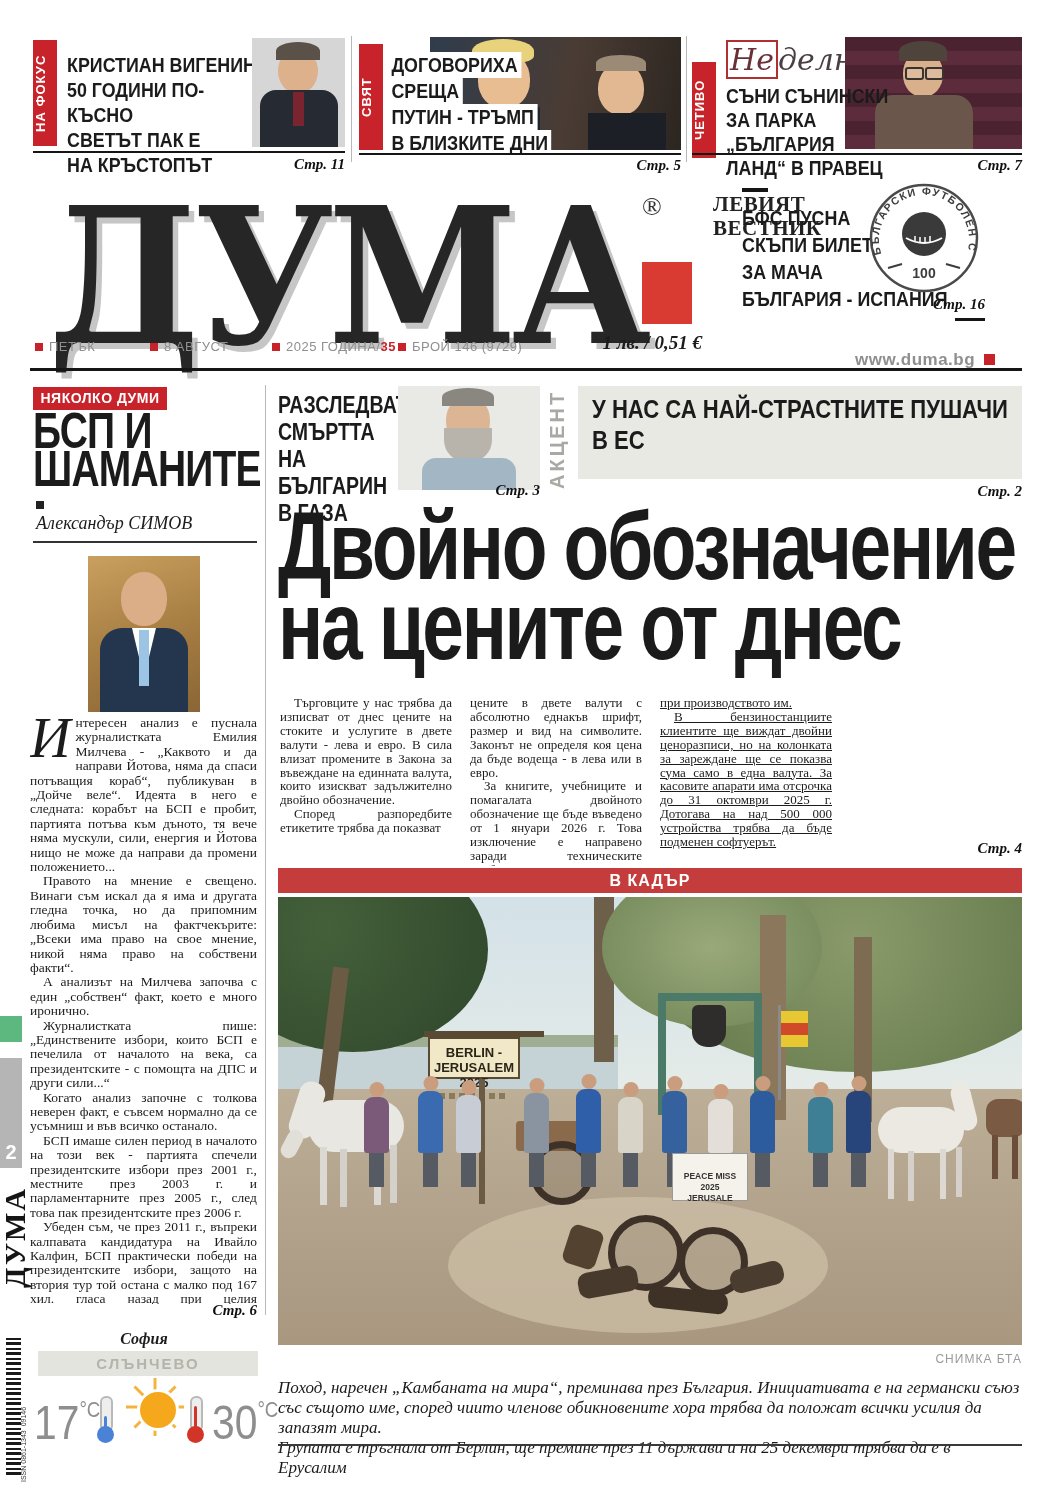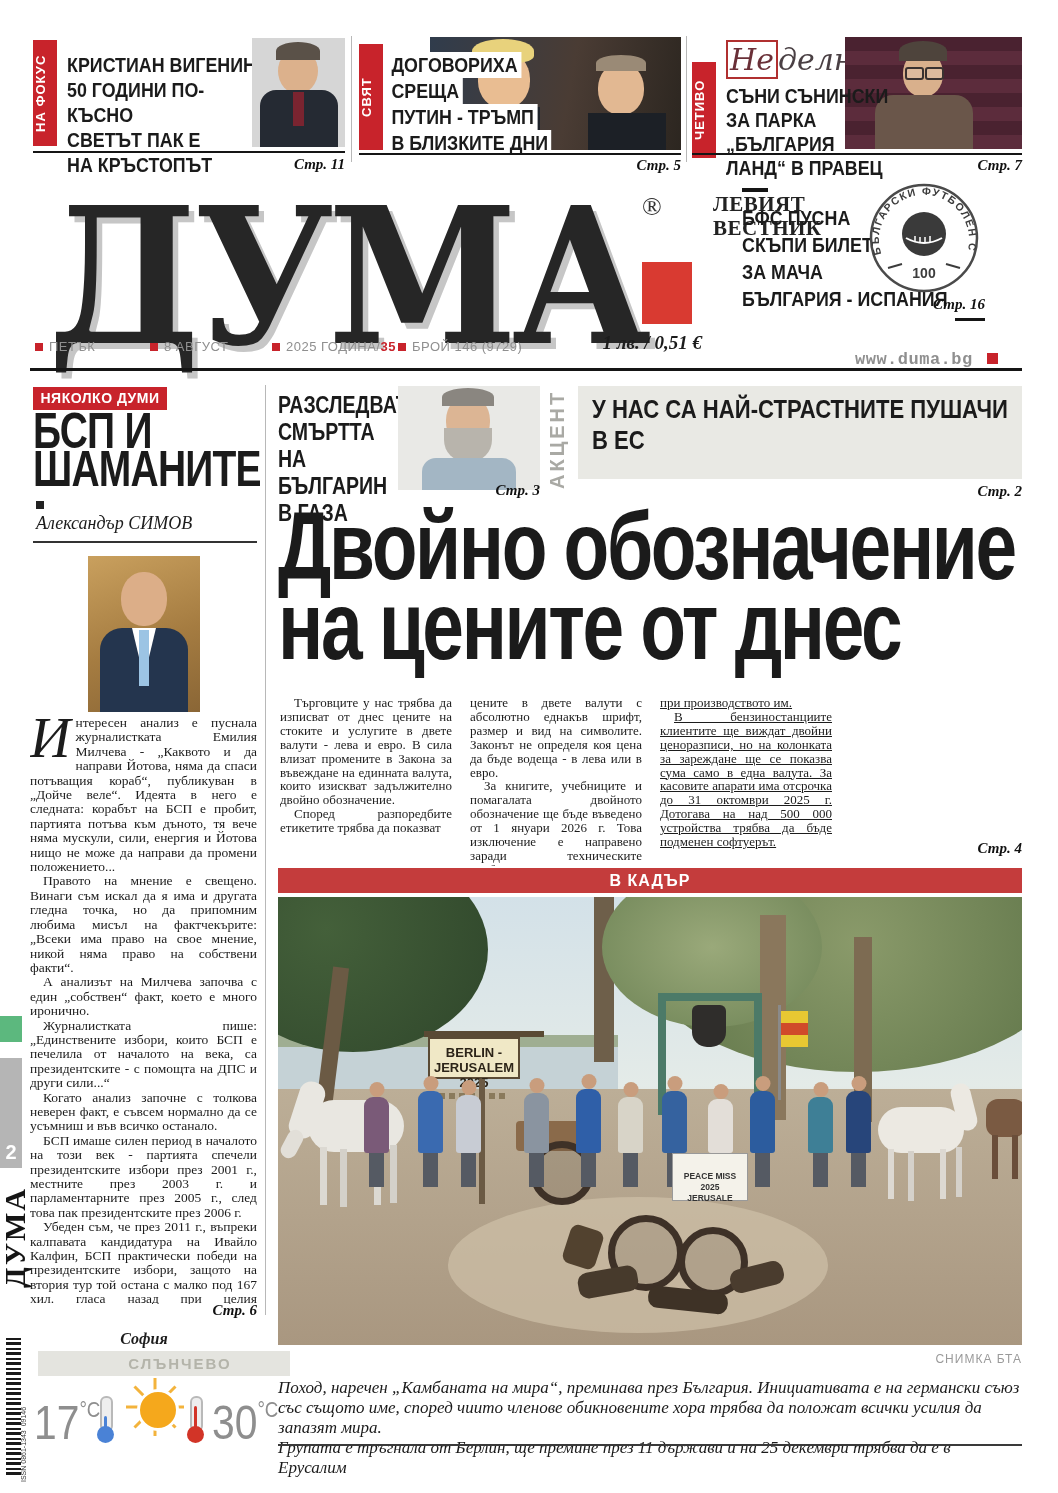--- a/index.html
+++ b/index.html
@@ -138,21 +138,21 @@
 
   <div class="abs dl-item" style="left:35px;top:339px;">
       <span class="sq"></span><span>ПЕТЪК</span></div>
   <div class="abs dl-item" style="left:150px;top:339px;">
       <span class="sq"></span><span>8 АВГУСТ</span></div>
   <div class="abs dl-item" style="left:272px;top:339px;">
       <span class="sq"></span><span>2025 ГОДИНА/</span><span class="red-txt">35</span></div>
   <div class="abs dl-item" style="left:398px;top:339px;">
       <span class="sq"></span><span>БРОЙ 146 (9729)</span></div>
 
-  <div class="abs" style="left:855px;top:350px;font-family:Liberation Mono, monospace;font-weight:bold;font-size:17px;
+  <div class="abs" style="left:855px;top:350px;font-family:Liberation Sans, sans-serif;font-weight:bold;font-size:17px;
               color:#8f8f8f;letter-spacing:.5px;">
       <span>www.duma.bg</span>
       <span style="display:inline-block;width:11px;height:11px;background:#c8232b;margin-left:4px;"></span></div>
 
   <div class="abs rule" style="left:30px;top:368px;width:992px;height:3px;"></div>
 
   <div class="abs" style="left:33px;top:387px;width:134px;height:23px;background:#c8232b;color:#fff;
               font-family:'Liberation Sans',sans-serif;font-weight:bold;font-size:14px;
               text-align:center;line-height:23px;letter-spacing:.5px;">
       <span>НЯКОЛКО ДУМИ</span></div>
@@ -176,21 +176,21 @@
       <p>А анализът на Милчева започва с един „собствен“ факт, което е много иронично.</p>
       <p>Журналистката пише: „Единствените избори, които БСП е печелила от началото на века, са президентските - с помощта на ДПС и други сили...“</p>
       <p>Когато анализ започне с толкова неверен факт, е съвсем нормално да се усъмниш и във всичко останало.</p>
       <p>БСП имаше силен период в началото на този век - партията спечели президентските избори през 2001 г., местните през 2003 г. и парламентарните през 2005 г., след това пак президентските през 2006 г.</p>
       <p>Убеден съм, че през 2011 г., въпреки калпавата кандидатура на Ивайло Калфин, БСП практически победи на президентските избори, защото на втория тур той остана с малко под 167 хил. гласа назад при целия институционален и всякакъв друг натиск Росен Плевнелиев да бъде направен президент на всяка цена. Това се проверява с две кликвания в Гугъл, по дяволите.</p>
   </div>
   <div class="abs pageref" style="left:157px;top:1302px;width:100px;">Стр. 6</div>
 
   <div class="abs" style="left:30px;top:1330px;width:228px;text-align:center;font-weight:bold;font-style:italic;font-size:16px;">София</div>
   <div class="abs" style="left:38px;top:1351px;width:220px;height:25px;background:#e4e4df;text-align:center;line-height:25px;
-              font-family:'Liberation Sans',sans-serif;font-weight:bold;font-size:15px;color:#b4b4aa;letter-spacing:2px;padding-left:32px;">
+              font-family:'Liberation Sans',sans-serif;font-weight:bold;font-size:15px;color:#b4b4aa;letter-spacing:2px;">
       <span>СЛЪНЧЕВО</span></div>
   <div class="abs" style="left:34px;top:1386px;font-family:'Liberation Sans',sans-serif;color:#8e8e8e;font-size:48px;line-height:48px;transform:scaleX(.85);transform-origin:left top;">
       <span>17</span><span style="font-size:22px;vertical-align:22px;">°C</span></div>
   <div class="abs therm blue" style="left:100px;top:1396px;">
       <div class="fill" style="height:14px;background:#4a82d6;"></div>
     </div>
   <div class="abs" style="left:126px;top:1378px;width:58px;height:58px;">
       <div class="ray" style="transform:translate(-50%,-50%) rotate(0deg);"></div>
       <div class="ray" style="transform:translate(-50%,-50%) rotate(45deg);"></div>
       <div class="ray" style="transform:translate(-50%,-50%) rotate(90deg);"></div>

